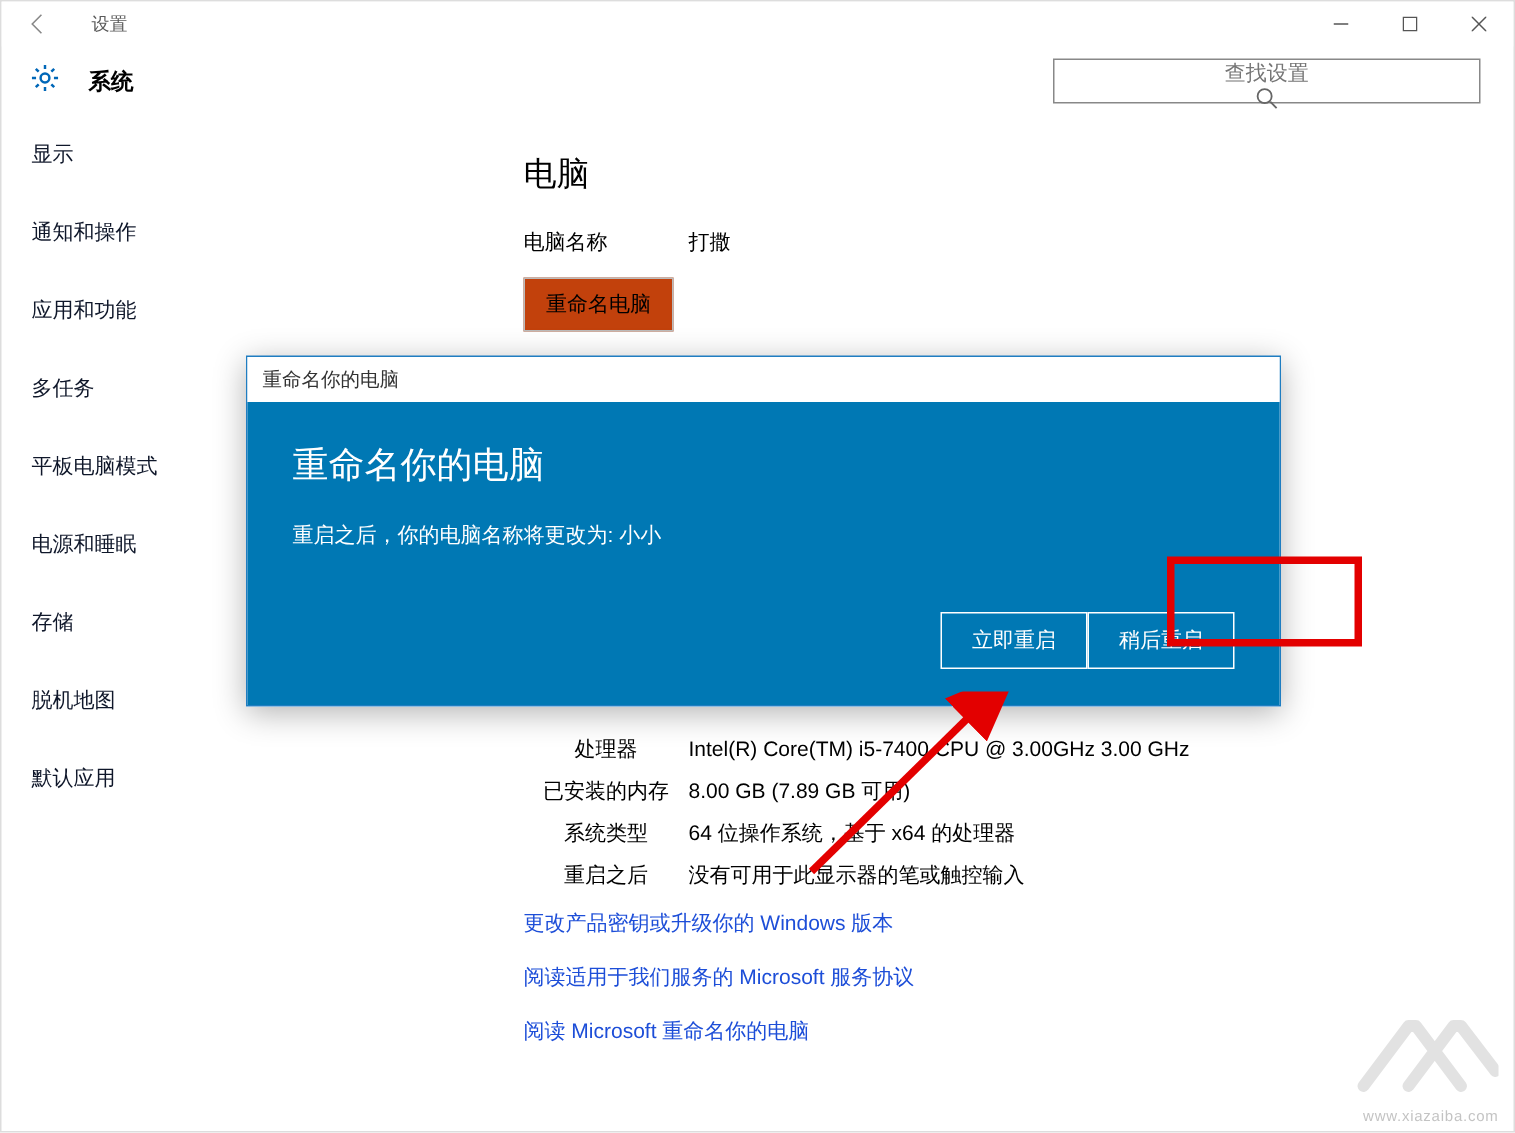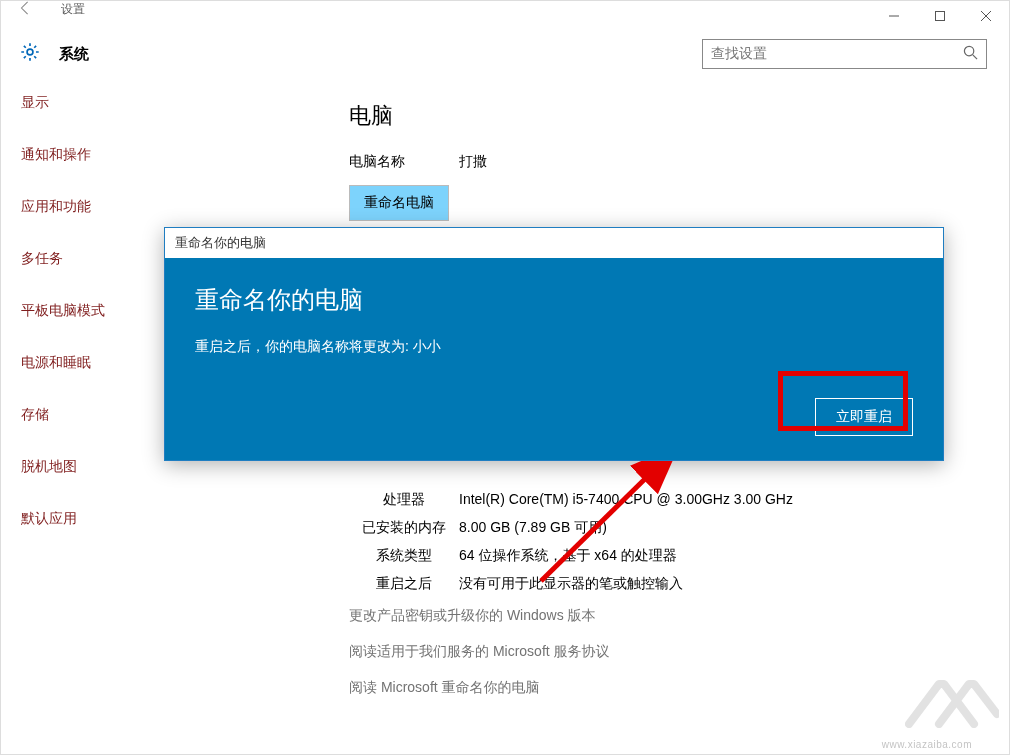--- a/index.html
+++ b/index.html
@@ -1,62 +1,62 @@
 <!DOCTYPE html>
 <html><head>
   <meta charset="utf-8">
   <style>
     * { margin: 0; padding: 0; box-sizing: border-box; font-family: "Microsoft YaHei", "Segoe UI", sans-serif; }
     body { width: 1010px; height: 755px; background: #ffffff; position: relative; overflow: hidden; border: 1px solid #ddd;}
 
-    .titlebar { height: 30px; display: flex; align-items: flex-start; padding-left: 10px; color: #5a5a5a; font-size: 12px; background: #fff; }
+    .titlebar { height: 30px; display: flex; align-items: center; padding-left: 10px; color: #5a5a5a; font-size: 12px; background: #fff; }
     .title-back { width: 28px; display:flex; align-items:center; justify-content:center; color:#999; }
     .title-text { margin-left: 22px; }
     .win-controls { margin-left: auto; display: flex; }
     .win-btn { width: 46px; height: 30px; display: flex; align-items: center; justify-content: center; color: #555; }
     .win-btn svg { display:block; }
 
     .header { height: 46px; display: flex; align-items: center; padding: 0 16px; }
     .gear { color: #005a9e; margin-right: 18px; margin-left: 2px;}
     .sys-title { font-size: 15px; font-weight: 600; }
-    .search-box { margin-left: auto; width: 285px; height: 30px; border: 1px solid #888; display: flex; align-items: center; justify-content: space-between; padding: 0 8px; color: #767676; font-size: 14px; margin-right: 6px;}
+    .search-box { margin-left: auto; width: 285px; height: 30px; border: 1px solid #888; display: flex; align-items: center; justify-content: space-between; padding: 0 8px; color: #767676; font-size: 14px; margin-right: 6px; flex-direction: column;}
     .search-icon { color: #666; }
 
     .layout { display: flex; height: calc(100% - 76px); }
     .sidebar { width: 300px; display: flex; flex-direction: column; }
-    .nav-item { height: 52px; display: flex; align-items: center; padding-left: 20px; font-size: 14px; color: #7f1d1d; cursor: default; }
+    .nav-item { height: 52px; display: flex; align-items: center; padding-left: 20px; font-size: 14px; color: #0f172a; cursor: default; }
     .nav-item.active { background: #79a9cf; }
 
     .content { flex: 1; padding: 24px 8px 10px 48px; overflow: hidden; color:#000;}
     .content h1 { font-size: 22px; font-weight: 400; margin-bottom: 22px; }
     .row { display: flex; font-size: 14px; margin-bottom: 8px; }
     .row .label { width: 110px; }
-    .rename-btn { background: #7dd3fc; border: 1px solid #bbbbbb; padding: 8px 14px; font-size: 14px; margin-top: 6px; display:inline-block;}
+    .rename-btn { background: #c2410c; border: 1px solid #bbbbbb; padding: 8px 14px; font-size: 14px; margin-top: 6px; display:inline-block;}
 
     .specs { margin-top: 270px; }
     .specs .row { margin-bottom: 10px; text-align: center; }
 
     .links { margin-top: 14px; }
-    .links a { display: block; color: #737373; font-size: 14px; text-decoration: none; margin-bottom: 18px; }
+    .links a { display: block; color: #1d4ed8; font-size: 14px; text-decoration: none; margin-bottom: 18px; }
 
-    .dialog-bg { position: absolute; left: 163px; top: 226px; width: 780px; border: 1px solid #1f7dc1; box-shadow: 0 4px 20px rgba(0,0,0,.3); }
+    .dialog-bg { position: absolute; left: 163px; top: 236px; width: 690px; border: 1px solid #1f7dc1; box-shadow: 0 4px 20px rgba(0,0,0,.3); }
     .dialog-title { background: #fff; font-size: 13px; padding: 6px 10px; color:#333;}
     .dialog-body { background: #0078b4; color: #fff; padding: 26px 30px 24px 30px; }
     .dialog-body h2 { font-weight: 400; font-size: 24px; margin-bottom: 22px; }
     .dialog-body p { font-size: 14px; margin-bottom: 42px; }
     .dialog-buttons { display: flex; justify-content: flex-end; }
     .dlg-btn { border: 1px solid #fff; background: transparent; color: #fff; font-size: 14px; padding: 9px 20px; min-width: 96px; text-align:center;}
 
     .red-highlight { position: absolute; border: 5px solid #e30000; pointer-events: none; }
     .hl1 { left: 777px; top: 370px; width: 130px; height: 60px; }
 
     .arrow { position: absolute; left: 530px; top: 460px; pointer-events:none; }
 
     .watermark-logo { position:absolute; right:10px; bottom:16px; opacity:.28; pointer-events:none;}
-    .watermark-text { position:absolute; right:37px; bottom:4px; font-size:10px; color:#888; opacity:.5; pointer-events:none; letter-spacing:.5px;}
+    .watermark-text { position:absolute; right:10px; bottom:4px; font-size:10px; color:#888; opacity:.5; pointer-events:none; letter-spacing:.5px;}
   </style>
 </head>
 <body>
 
 <div class="titlebar">
   <div class="title-back">
     <svg width="14" height="14" viewBox="0 0 16 16">
         <path d="M11 1 4 8l7 7" stroke="#888" stroke-width="1.2" fill="none"></path>
       </svg>
   </div>
@@ -166,20 +166,21 @@
   </div>
 </div>
 
 <div class="dialog-bg">
   <div class="dialog-title">重命名你的电脑</div>
   <div class="dialog-body">
     <h2>重命名你的电脑</h2>
     <p>重启之后，你的电脑名称将更改为: 小小</p>
     <div class="dialog-buttons">
       <div class="dlg-btn"><span>立即重启</span></div>
+      <div class="dlg-btn"><span>稍后重启</span></div>
     </div>
   </div>
 </div>
 
 <div class="red-highlight hl1"></div>
 
 <svg class="arrow" width="170" height="130">
   <defs>
       <marker id="ah" markerWidth="12" markerHeight="12" refX="2" refY="4" orient="auto">
         <path d="M0,0 L0,8 L10,4 z" fill="#e30000"></path>

